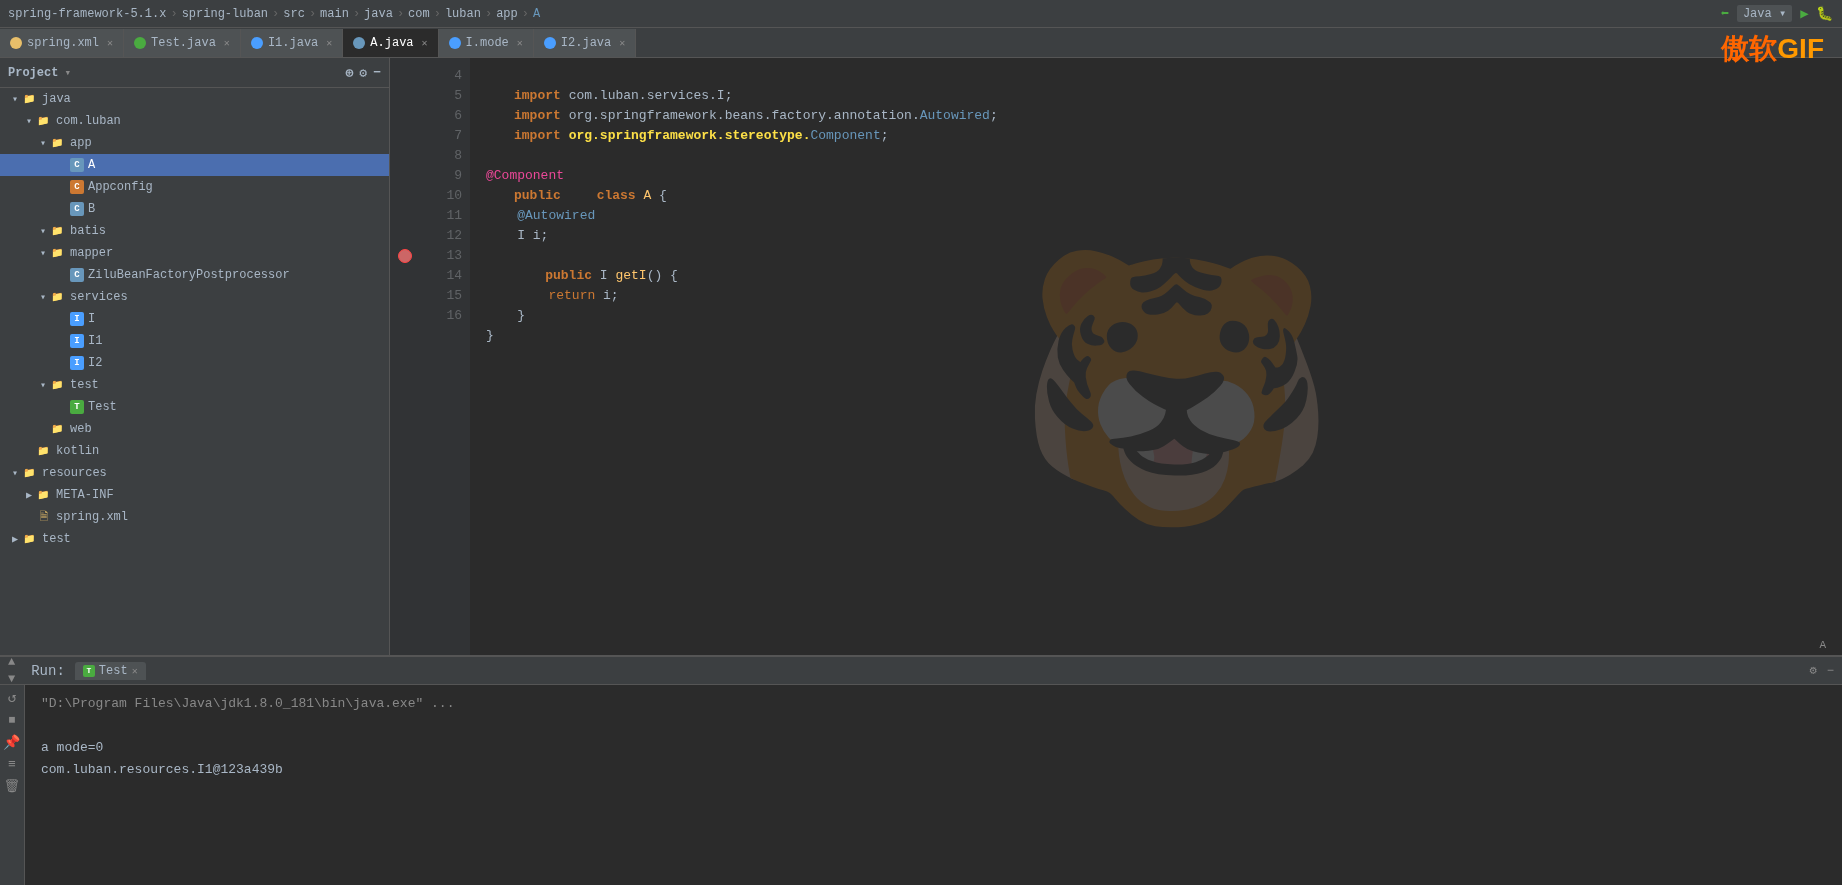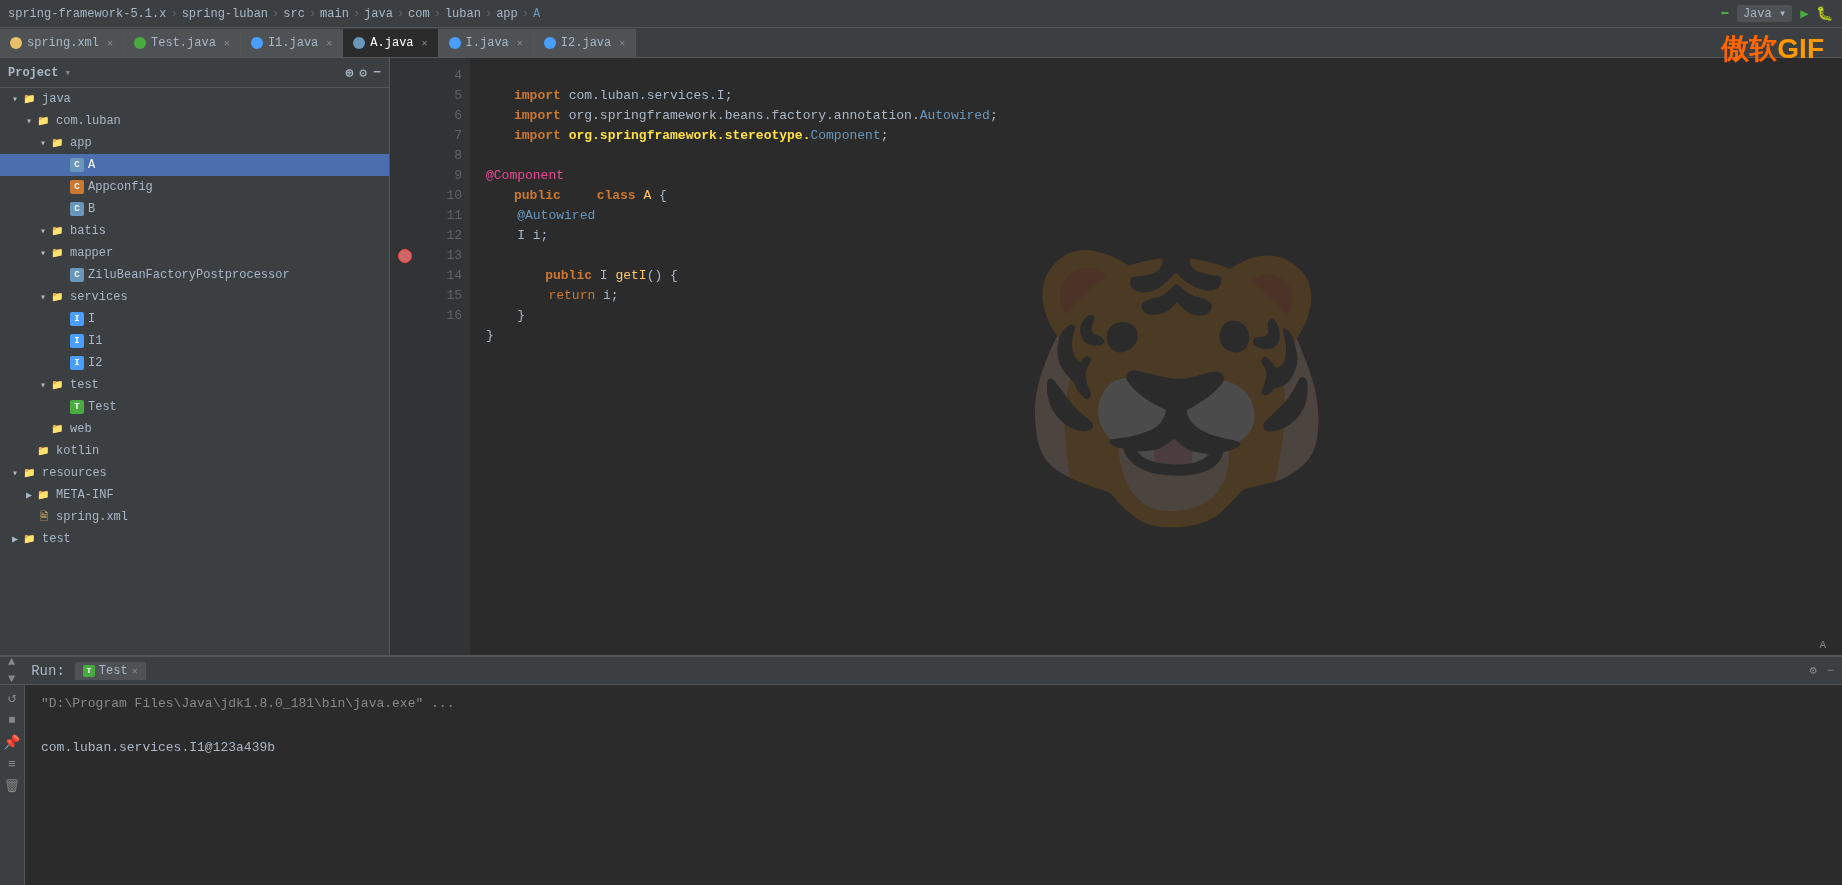--- a/index.html
+++ b/index.html
@@ -312,21 +312,21 @@
     <span>I1.java</span>
     <span class="close-btn">✕</span>
   </div>
   <div class="tab active">
     <span class="tab-icon" style="background:#6897bb;"></span>
     <span>A.java</span>
     <span class="close-btn">✕</span>
   </div>
   <div class="tab">
     <span class="tab-icon" style="background:#4a9eff;"></span>
-    <span>I.java</span>
+    <span>I.mode</span>
     <span class="close-btn">✕</span>
   </div>
   <div class="tab">
     <span class="tab-icon" style="background:#4a9eff;"></span>
     <span>I2.java</span>
     <span class="close-btn">✕</span>
   </div>
 </div>
 
 <div class="main-area">
@@ -582,21 +582,24 @@
     </div>
 
     <div class="console-output">
       <div class="console-line">
         <span class="console-text gray">"D:\Program Files\Java\jdk1.8.0_181\bin\java.exe" ...</span>
       </div>
       <div class="console-line">
           <span>&nbsp;</span>
         </div>
       <div class="console-line">
-        <span class="console-text">com.luban.services.I1@123a439b</span>
+        <span class="console-text">a mode=0</span>
+      </div>
+      <div class="console-line">
+        <span class="console-text">com.luban.resources.I1@123a439b</span>
       </div>
       <div class="console-line">
           <span>&nbsp;</span>
         </div>
     </div>
   </div>
 </div>
 
 <div class="watermark">
   <span>傲软</span><span style="color:#ff9900;">GIF</span>

